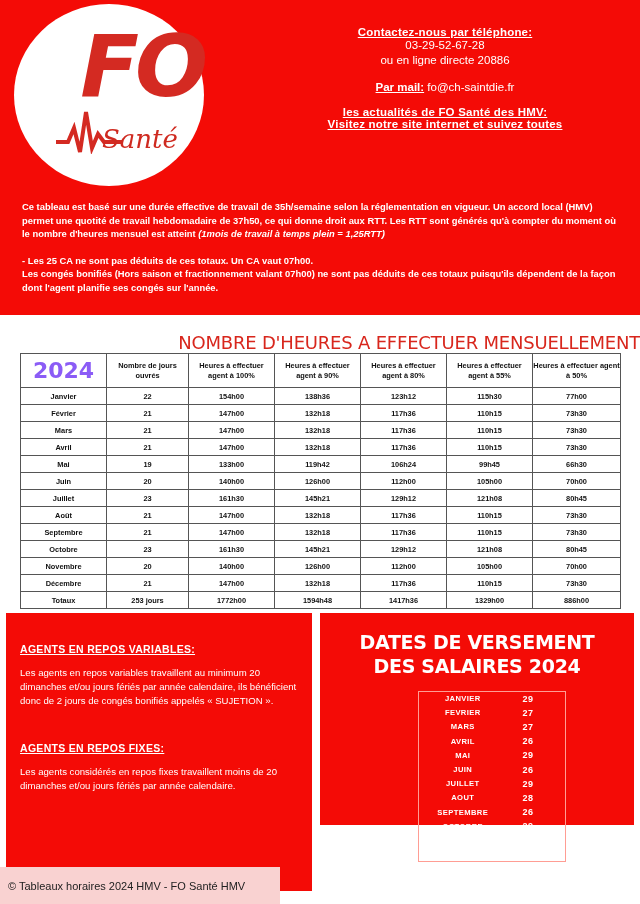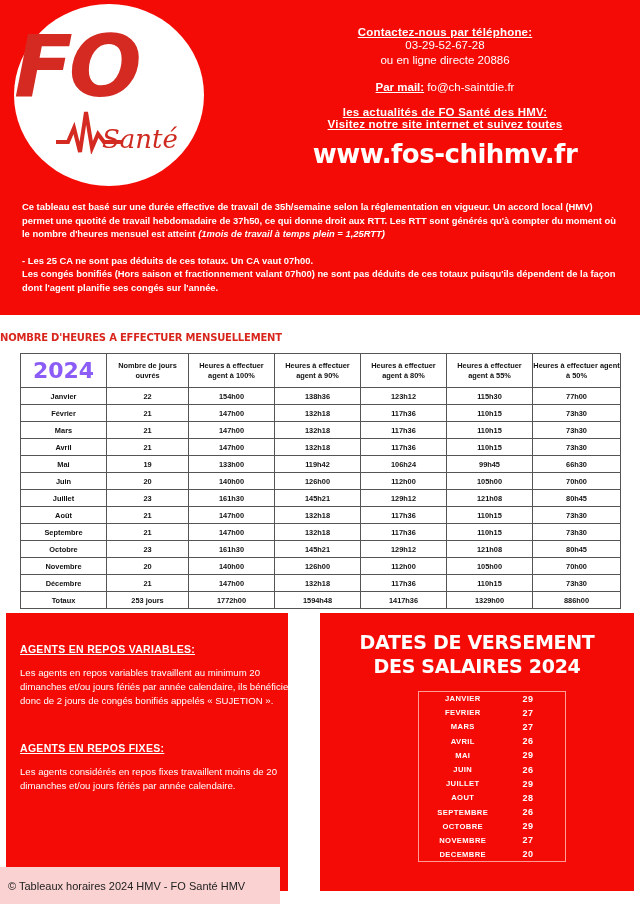--- a/index.html
+++ b/index.html
@@ -18,21 +18,21 @@
   }
   .logo-wrap {
     position:absolute; left:14px; top:4px; width:190px; height:182px;
   }
   .logo-ellipse {
     position:absolute; left:0; top:0; width:190px; height:182px;
     background:#ffffff; border-radius:50%;
   }
   .logo-fo {
     position:absolute; left:0; top:14px; width:190px;
-    text-align:left;
+    text-align:right;
     font-family:"DejaVu Sans", sans-serif;
     font-weight:bold; font-style:italic;
     font-size:86px; line-height:96px;
     color:#d42a22;
     letter-spacing:-4px;
   }
   .logo-wave { position:absolute; left:40px; top:104px; }
   .logo-sante {
     position:absolute; left:88px; top:120px;
     font-family:"DejaVu Serif", serif;
@@ -64,23 +64,23 @@
   .intro .em { font-style:italic; }
   .intro p { margin:0; }
   .intro .blk2 { margin-top:13px; }
 
   
   .white-sec {
     position:absolute; left:0; top:315px; width:640px; height:298px;
     background:#ffffff;
   }
   .tbl-title {
-    text-align:left;
+    text-align:right;
     font-family:"DejaVu Sans", sans-serif;
-    font-weight:bold; font-size:10px; color:#d8261c;
+    font-weight:normal; font-size:18px; color:#d8261c;
     margin-top:17px; letter-spacing:-.2px;
   }
   table.hours {
     position:absolute; left:20px; top:38px; width:600px;
     border-collapse:collapse;
     table-layout:fixed;
   }
   table.hours th, table.hours td {
     border:1px solid #555555;
     text-align:center;
@@ -93,25 +93,25 @@
   table.hours th { height:34px; font-weight:bold; line-height:9.5px; }
   table.hours th.year {
     font-family:"DejaVu Sans", sans-serif;
     color:#8b5cf6; font-size:22px; font-weight:bold;
   }
   table.hours td.month { font-weight:bold; }
   table.hours tr.totals td { font-weight:bold; }
 
   
   .panel-left {
-    position:absolute; left:6px; top:613px; width:282px; height:278px;
+    position:absolute; left:6px; top:613px; width:306px; height:278px;
     background:#f40b06;
   }
   .panel-right {
-    position:absolute; left:320px; top:613px; width:314px; height:278px;
+    position:absolute; left:320px; top:613px; width:314px; height:212px;
     background:#f40b06;
   }
   .sect-head {
     color:#ffffff; font-weight:bold; font-size:10.5px;
     text-decoration:underline; letter-spacing:.3px;
   }
   .sect-body {
     color:#ffffff; font-size:9.6px; line-height:14px; margin-top:11px;
   }
   .left-inner { position:absolute; left:14px; top:30px; width:285px; }
@@ -167,21 +167,20 @@
 
     <div class="contact">
       <div class="c-head">Contactez-nous par téléphone:</div>
       <div class="c-line">03-29-52-67-28</div>
       <div class="c-line">ou en ligne directe 20886</div>
       <div class="c-gap"></div>
       <div class="c-mail"><b>Par mail:</b> <span>fo@ch-saintdie.fr</span></div>
       <div class="c-gap"></div>
       <div class="c-head">les actualités de FO Santé des HMV:</div>
       <div class="c-head">Visitez notre site internet et suivez toutes</div>
-      <div class="c-url">www.fos-chihmv.fr</div>
     </div>
 
     <div class="intro">
       <p><span>Ce tableau est basé sur une durée effective de travail de 35h/semaine selon la réglementation en vigueur. Un accord local (HMV) permet une quotité de travail hebdomadaire de 37h50, ce qui donne droit aux RTT. Les RTT sont générés qu'à compter du moment où le nombre d'heures mensuel est atteint </span><span class="em">(1mois de travail à temps plein = 1,25RTT)</span></p>
       <p class="blk2">- Les 25 CA ne sont pas déduits de ces totaux. Un CA vaut 07h00.</p>
       <p>Les congés bonifiés (Hors saison et fractionnement valant 07h00) ne sont pas déduits de ces totaux puisqu'ils dépendent de la façon dont l'agent planifie ses congés sur l'année.</p>
     </div>
   </div>
 
   <div class="white-sec">

